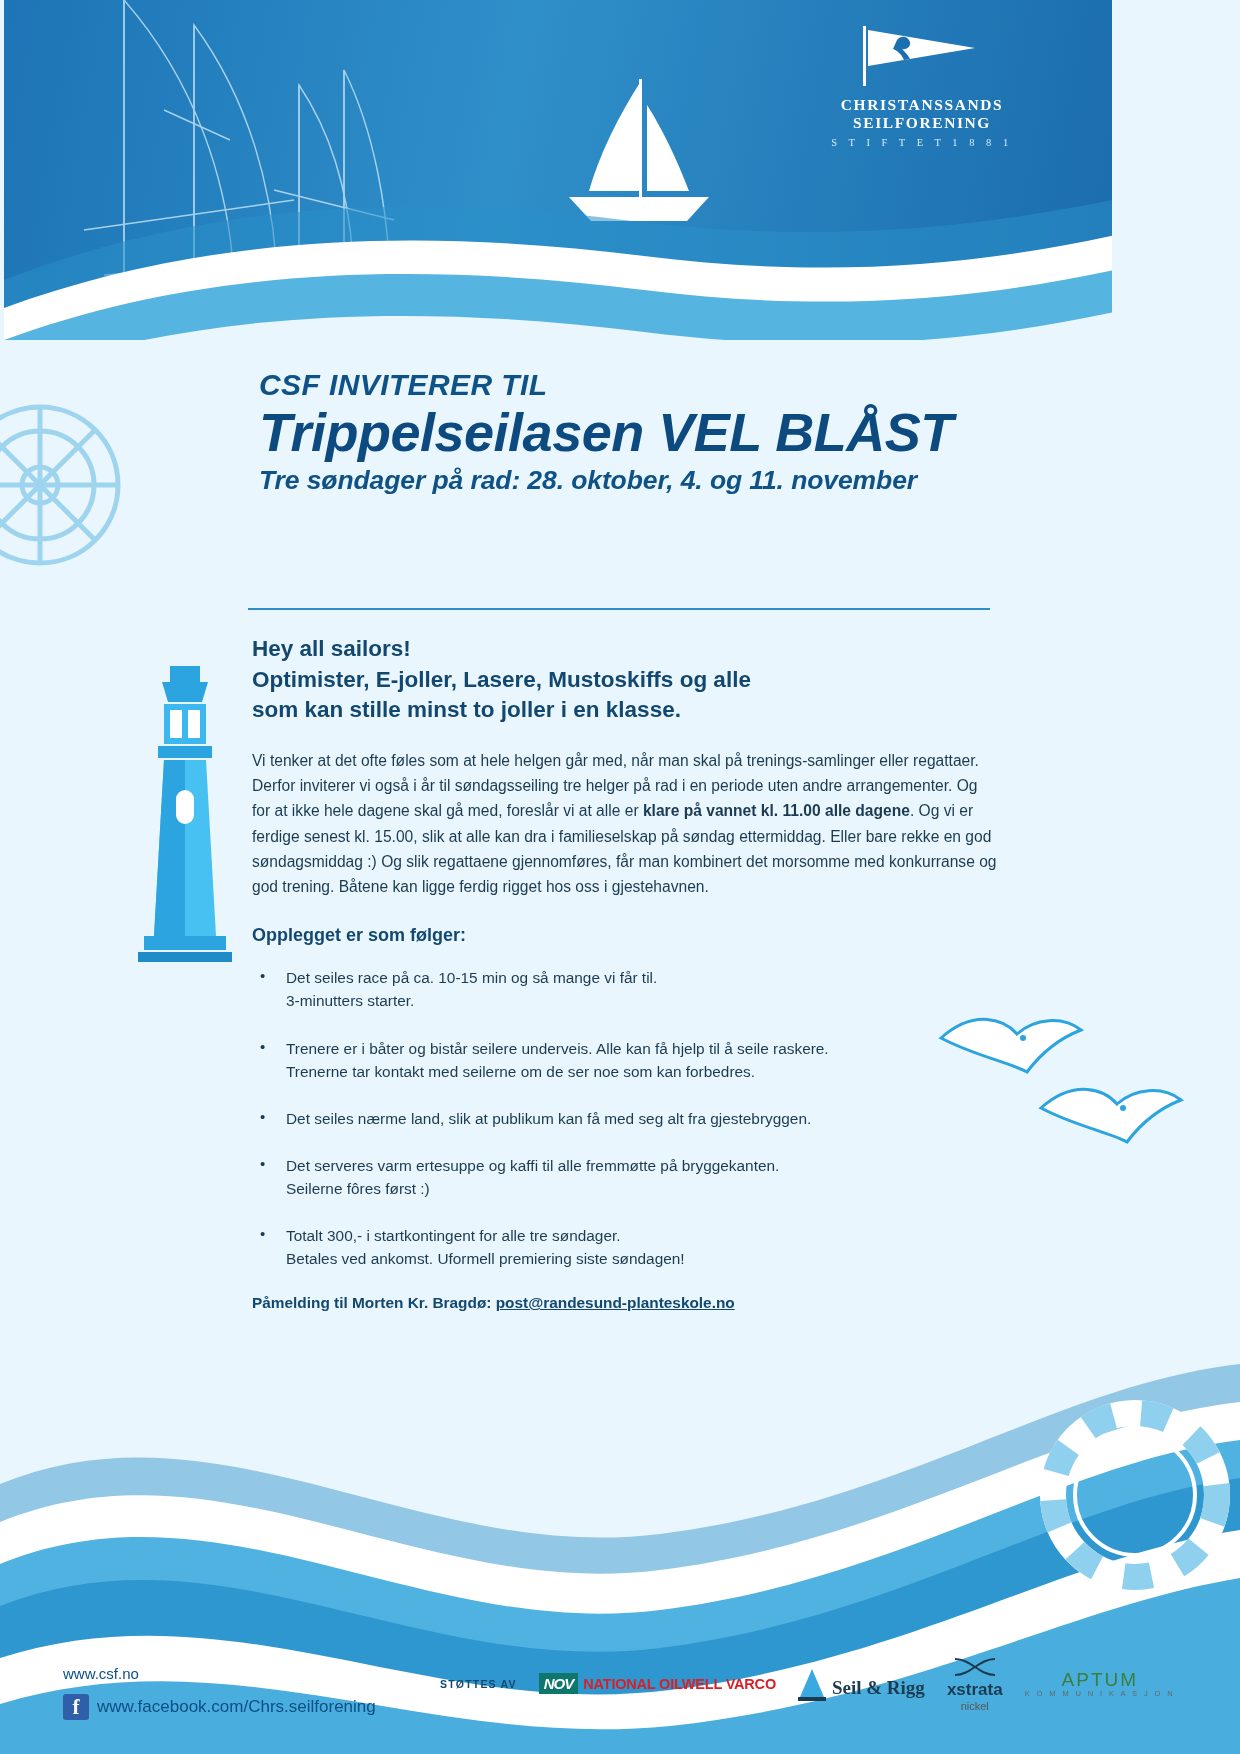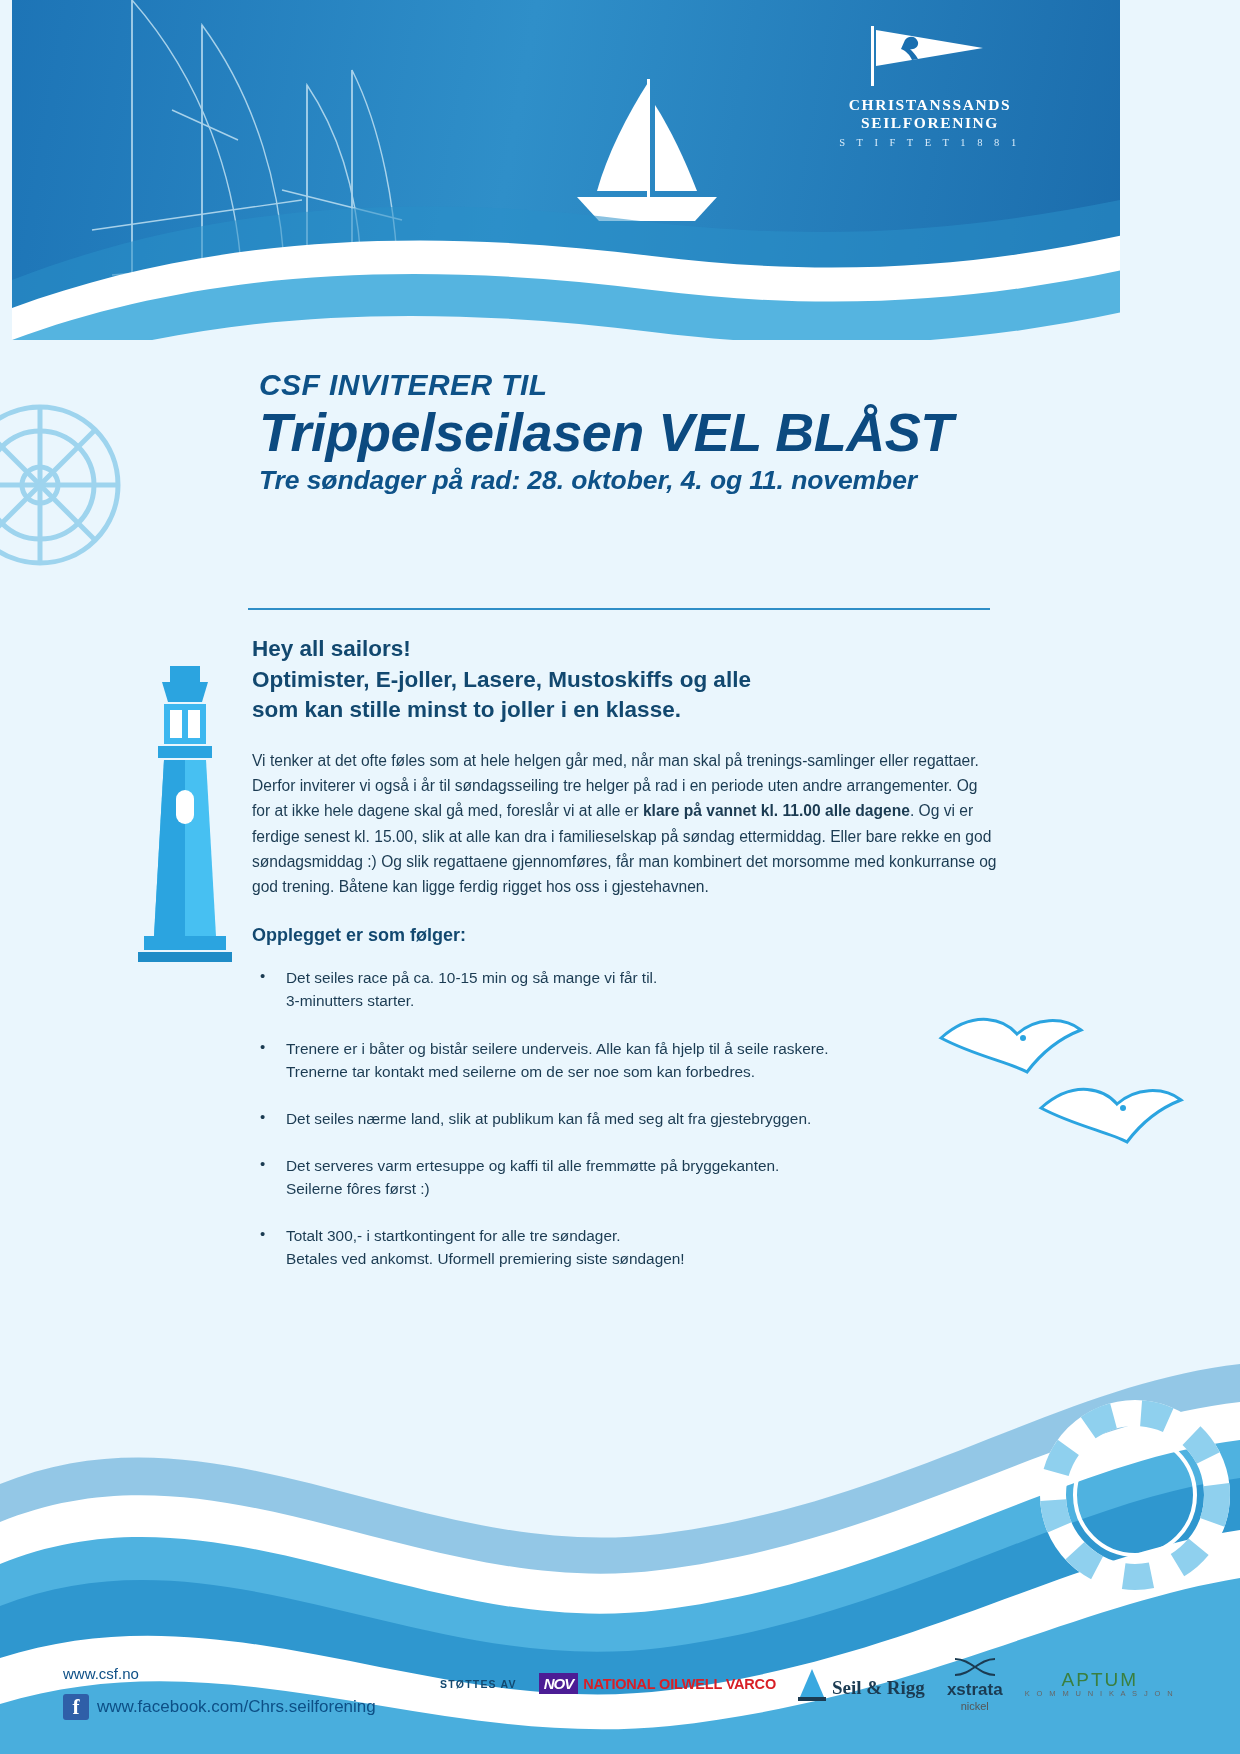--- a/index.html
+++ b/index.html
@@ -12,21 +12,21 @@
     position:relative;
   }
   .poster {
     position:absolute; inset:0;
     background:#eaf6fd;
     overflow:hidden;
   }
 
   
   .top-band {
-    position:absolute; left:12px; top:0; width:1108px; height:340px;
+    position:absolute; left:4px; top:0; width:1108px; height:340px;
     background:linear-gradient(180deg,#1f7fc0 0%, #1a6fb0 55%, #1a6aab 100%);
     overflow:hidden;
   }
   .top-band .deep {
     position:absolute; left:0; top:0; width:100%; height:100%;
     background:linear-gradient(100deg,#1d74b6 0%, #2f8fc9 45%, #1b6cac 100%);
   }
   .sail-art { position:absolute; left:40px; top:-10px; width:440px; height:320px; }
   .boat-art { position:absolute; left:545px; top:75px; width:180px; height:160px; }
 
@@ -126,21 +126,21 @@
 
   .sponsors {
     position:absolute; left:440px; bottom:42px; display:flex; align-items:center; gap:22px;
   }
   .spon-label { font-size:10.5px; letter-spacing:1.2px; color:#12486f; font-weight:bold; }
   .spon { display:flex; align-items:center; gap:6px; }
   .spon-nov {
     display:flex; align-items:center; gap:5px;
   }
   .nov-mark {
-    background:#4c1d95; color:#ffffff; font-weight:bold; font-size:15px;
+    background:#0f766e; color:#ffffff; font-weight:bold; font-size:15px;
     padding:2px 5px; font-style:italic; letter-spacing:-1px;
   }
   .nov-text { color:#d81f26; font-weight:bold; font-size:14.5px; letter-spacing:-0.2px; }
   .seilrigg-text { font-size:19px; font-weight:bold; color:#1b3b52; font-family:"Liberation Serif", serif;margin-top:8px; }
   .xstrata { text-align:center; line-height:1.1; }
   .xstrata-name { font-size:17px; font-weight:bold; color:#1b3b52; }
   .xstrata-sub { font-size:11px; color:#555; }
   .aptum { text-align:center; line-height:1.15; }
   .aptum-name { font-size:19px; font-weight:normal; color:#3a7f3f; letter-spacing:2px; }
   .aptum-sub { font-size:7.5px; letter-spacing:2.4px; color:#666; }
@@ -254,20 +254,23 @@
     <div class="sub">Opplegget er som følger:</div>
 
     <ul class="points">
       <li>Det seiles race på ca. 10-15 min og så mange vi får til.<br>3-minutters starter.</li>
       <li>Trenere er i båter og bistår seilere underveis. Alle kan få hjelp til å seile raskere.<br>Trenerne tar kontakt med seilerne om de ser noe som kan forbedres.</li>
       <li>Det seiles nærme land, slik at publikum kan få med seg alt fra gjestebryggen.</li>
       <li>Det serveres varm ertesuppe og kaffi til alle fremmøtte på bryggekanten.<br>Seilerne fôres først :)</li>
       <li>Totalt 300,- i startkontingent for alle tre søndager.<br>Betales ved ankomst. Uformell premiering siste søndagen!</li>
     </ul>
 
+    <div class="signup">
+      <span>Påmelding til Morten Kr. Bragdø: </span><a href="#">post@randesund-planteskole.no</a>
+    </div>
   </div>
 
   <svg class="wave wave-bottom" viewBox="0 0 1240 520" preserveAspectRatio="none">
     <path d="M0 250 C220 160 420 330 660 300 C900 270 1060 150 1240 130 L1240 520 L0 520 Z" fill="#2a8fc9" opacity="0.45"></path>
     <path d="M0 288 C220 198 420 366 660 336 C900 306 1060 188 1240 168 L1240 520 L0 520 Z" fill="#ffffff"></path>
     <path d="M0 330 C220 240 420 406 660 376 C900 346 1060 228 1240 206 L1240 520 L0 520 Z" fill="#4fb2e0"></path>
     <path d="M0 372 C220 286 420 444 660 414 C900 384 1060 268 1240 244 L1240 520 L0 520 Z" fill="#2f97cf"></path>
     <path d="M0 424 C230 350 430 486 670 456 C910 426 1070 320 1240 296 L1240 520 L0 520 Z" fill="#ffffff"></path>
     <path d="M0 470 C230 400 430 516 670 492 C910 466 1070 372 1240 344 L1240 520 L0 520 Z" fill="#49aedd"></path>
   </svg>

